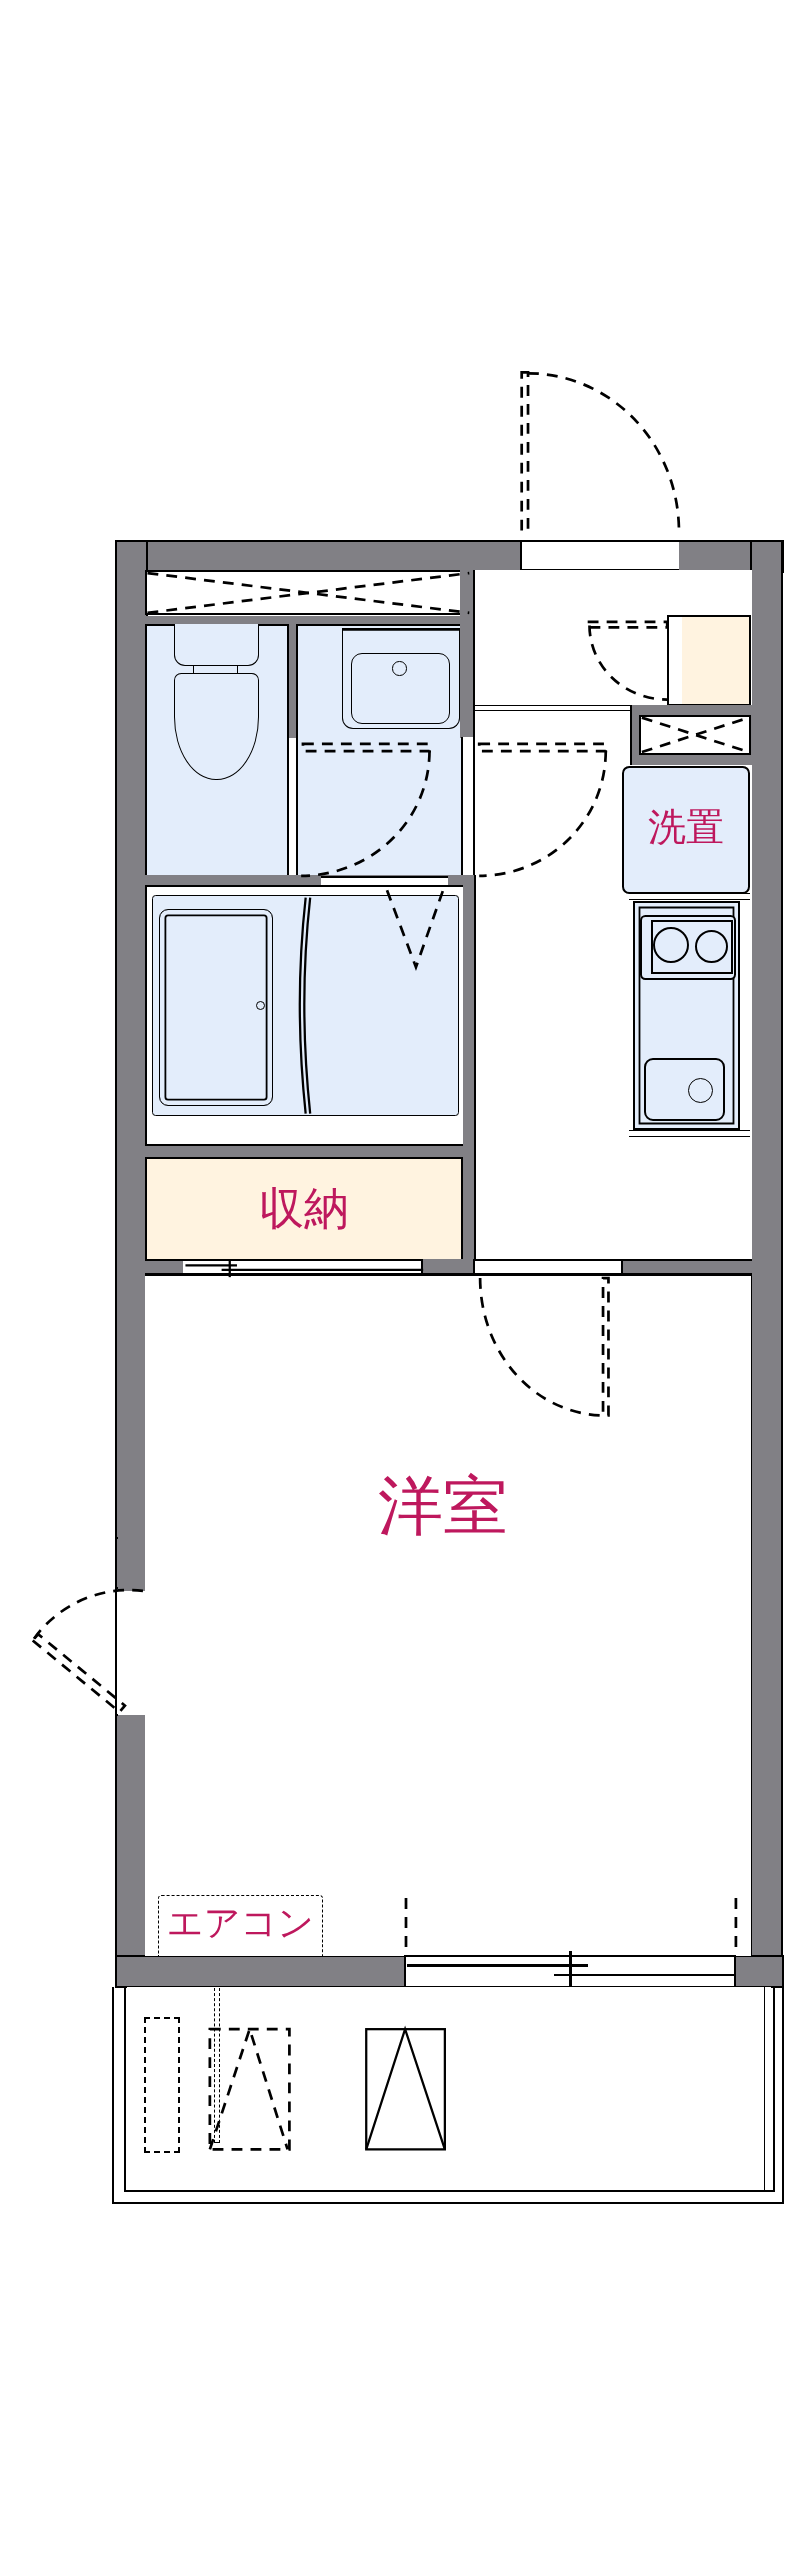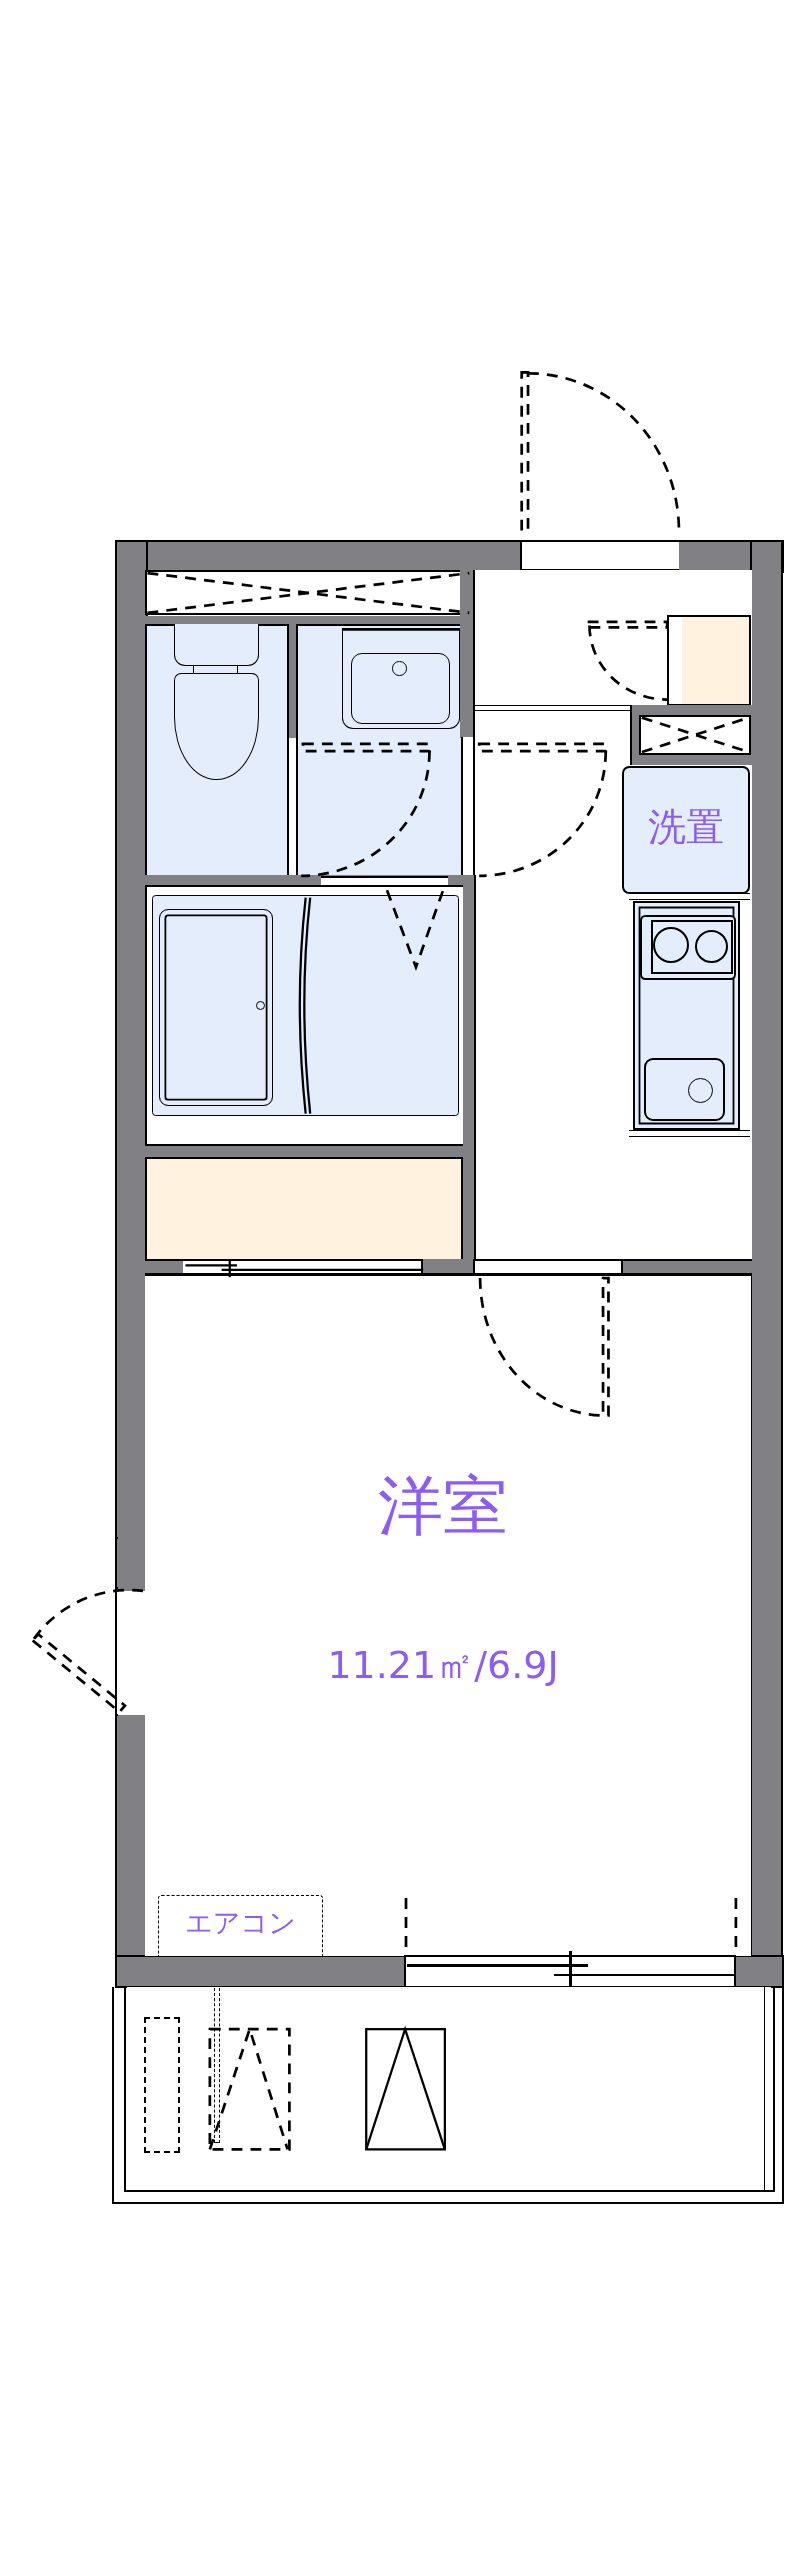--- a/index.html
+++ b/index.html
@@ -3,21 +3,21 @@
 <meta charset="utf-8">
 <style>
   html,body{margin:0;padding:0;background:#fff;}
   body{width:812px;height:2576px;position:relative;overflow:hidden;font-family:"DejaVu Sans","Liberation Sans",sans-serif;}
   .abs{position:absolute;box-sizing:border-box;}
   .wall{background:#818085;}
   .blk{border:2.7px solid #000;}
   .blue{background:#e3edfb;}
   .cream{background:#fff3e0;}
   .white{background:#fff;}
-  .lbl{position:absolute;color:#8b5cf6;text-align:center;white-space:nowrap;}
+  .lbl{position:absolute;color:#be185d;text-align:center;white-space:nowrap;}
   svg.ov{position:absolute;left:0;top:0;pointer-events:none;}
 </style>
 </head>
 <body>
 
 <div class="abs" style="left:0;top:0;width:812px;height:2576px;">
 
   <div class="abs wall blk" style="left:115px;top:540px;width:407px;height:33px;"></div>
   <div class="abs wall blk" style="left:676px;top:540px;width:108px;height:33px;"></div>
   <div class="abs white" style="left:522px;top:540px;width:157px;height:31px;border-top:2.7px solid #000;border-bottom:2.7px solid #000;"></div>
@@ -52,20 +52,21 @@
   <div class="abs white" style="left:321px;top:876px;width:127px;height:11px;border-top:2.7px solid #000;border-bottom:2.7px solid #000;"></div>
 
   <div class="abs white blk" style="left:145px;top:885px;width:321px;height:261px;"></div>
   <div class="abs blue" style="left:152px;top:895px;width:307px;height:221px;border:1.8px solid #000;border-radius:3.6px;"></div>
   <div class="abs blue" style="left:159px;top:909px;width:114px;height:197px;border:1.8px solid #000;border-radius:9px;box-shadow:inset 0 0 0 4.5px #e3edfb, inset 0 0 0 6.3px #000;"></div>
   <div class="abs" style="left:256px;top:1001px;width:9px;height:9px;border:1.8px solid #000;border-radius:50%;"></div>
   <div class="abs wall" style="left:145px;top:1146px;width:330px;height:12.7px;"></div>
   <div class="abs wall" style="left:463px;top:875px;width:12.7px;height:400px;border-right:2.7px solid #000;"></div>
 
   <div class="abs cream blk" style="left:145px;top:1157px;width:318px;height:105px;"></div>
+  <div class="lbl" style="left:145px;top:1182px;width:318px;font-size:45px;line-height:54px;">収納</div>
 
   <div class="abs wall" style="left:145px;top:1259px;width:41px;height:16.3px;border-top:2.7px solid #000;border-bottom:2.7px solid #000;"></div>
   <div class="abs white" style="left:183px;top:1259px;width:240px;height:16.3px;border-top:2.7px solid #000;border-bottom:2.7px solid #000;"></div>
   <div class="abs wall" style="left:421px;top:1259px;width:54px;height:16.3px;border:2.7px solid #000;border-top:none;"></div>
 
   <div class="abs white" style="left:475px;top:1259px;width:148px;height:16.3px;border-top:2.7px solid #000;border-bottom:2.7px solid #000;"></div>
   <div class="abs wall" style="left:621px;top:1259px;width:131px;height:16.3px;border-top:2.7px solid #000;border-bottom:2.7px solid #000;border-left:2.7px solid #000;"></div>
 
   <div class="abs white" style="left:667px;top:615px;width:18px;height:91px;border:2.7px solid #000;"></div>
   <div class="abs cream" style="left:682px;top:615px;width:69px;height:91px;border:2.7px solid #000;border-left:none;"></div>
@@ -90,24 +91,23 @@
 
   <div class="abs blue" style="left:174px;top:624px;width:85px;height:42px;border:1.8px solid #000;border-top:none;border-radius:0 0 11px 11px;"></div>
   <div class="abs" style="left:193px;top:665px;width:45px;height:9px;border-left:1.8px solid #000;border-right:1.8px solid #000;"></div>
   <div class="abs blue" style="left:174px;top:673px;width:85px;height:107px;border:1.8px solid #000;border-radius:7.2px 7.2px 42px 42px / 7.2px 7.2px 63px 63px;"></div>
 
   <div class="abs blue" style="left:342px;top:628px;width:118px;height:101px;border:1.8px solid #000;border-top:none;border-radius:0 0 11px 11px;box-shadow:inset 0 5.4px 0 -2.7px #000;"></div>
   <div class="abs blue" style="left:351px;top:653px;width:99px;height:71px;border:1.8px solid #000;border-radius:11px;"></div>
   <div class="abs" style="left:392px;top:661px;width:14.5px;height:14.5px;border:1.8px solid #000;border-radius:50%;"></div>
 
   <div class="lbl" style="left:253px;top:1465px;width:380px;font-size:65px;line-height:81px;">洋室</div>
-  <div class="lbl" style="left:253px;top:1643px;width:380px;font-size:38px;line-height:45px;">11.21㎡/6.9J</div>
 
   <div class="abs" style="left:158px;top:1895px;width:165px;height:61px;border:1.8px dashed #000;border-bottom:none;border-radius:3.6px 3.6px 0 0;"></div>
-  <div class="lbl" style="left:163px;top:1905px;width:155px;font-size:27px;line-height:36px;">エアコン</div>
+  <div class="lbl" style="left:163px;top:1905px;width:155px;font-size:36px;line-height:36px;">エアコン</div>
 
   <div class="abs white" style="left:404px;top:1955px;width:332px;height:33px;border-top:2.7px solid #000;border-bottom:2.7px solid #000;border-left:2.7px solid #000;border-right:2.7px solid #000;"></div>
   <div class="abs" style="left:407px;top:1964px;width:181px;height:2.7px;background:#000;"></div>
   <div class="abs" style="left:554px;top:1974px;width:180px;height:1.8px;background:#000;"></div>
   <div class="abs" style="left:569px;top:1951px;width:2.7px;height:42px;background:#000;"></div>
 
   <div class="abs" style="left:112px;top:1987px;width:672px;height:217px;border:2.7px solid #000;border-top:none;"></div>
   <div class="abs" style="left:124px;top:1987px;width:651px;height:205px;border:2.7px solid #000;border-top:none;"></div>
   <div class="abs white" style="left:127px;top:1987px;width:644px;height:202px;"></div>
   <div class="abs" style="left:764px;top:1987px;width:11px;height:203px;border-left:1.8px solid #000;border-right:1.8px solid #000;"></div>

